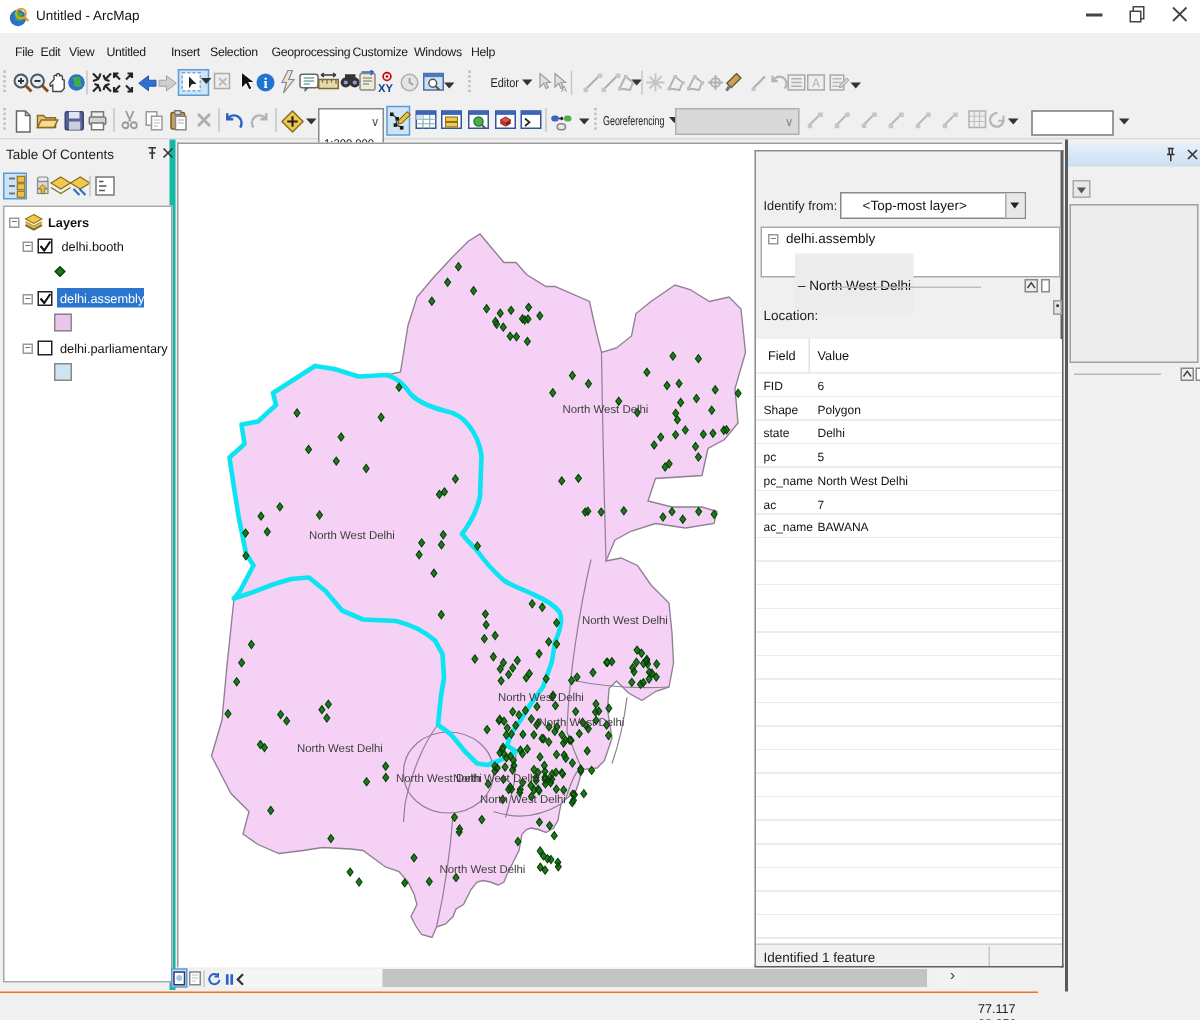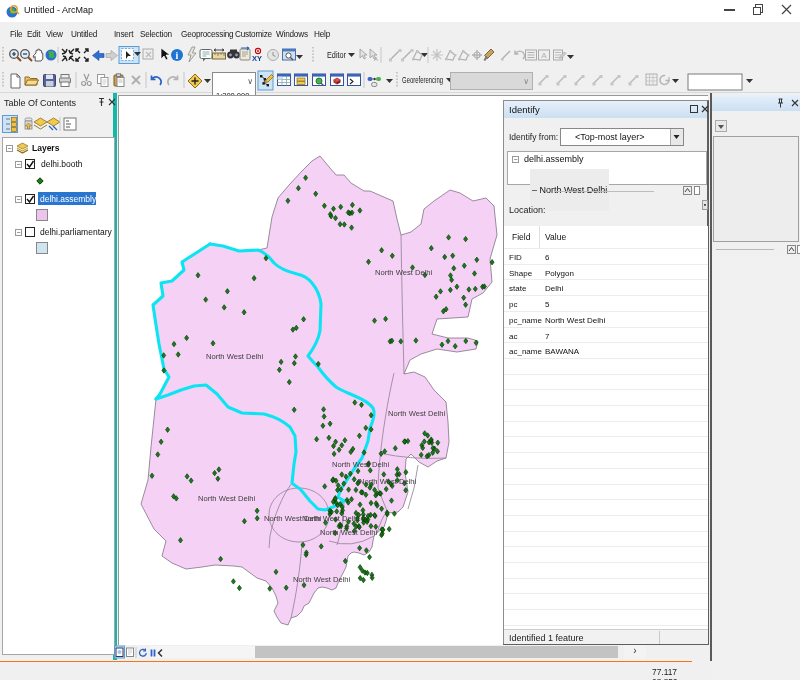--- a/index.html
+++ b/index.html
@@ -578,27 +578,20 @@
 <div class="tab" style="left:752px;width:47px">
     <svg width="12" height="12">
       <rect x="0.5" y="1" width="8" height="10" fill="#fff" stroke="#888"></rect>
       <path d="M2 3h5M2 5h5M2 7h3" stroke="#aac" stroke-width="0.8"></path>
       <path d="M10.5 2 l1.5 1.5 -5 5 -2 .5 .5-2 z" fill="#f0c040" stroke="#7a5a10" stroke-width="0.6"></path>
     </svg>
     <span class="t">Create F...</span>
   </div>
 
 <div class="abs idw">
- <div class="abs hdrblue" style="left:0;top:0;width:203px;height:17px">
-   <div class="abs" style="left:5px;top:3px;font-size:9.5px;color:#111">Identify</div>
-   <div class="abs" style="left:186px;top:4px;width:8px;height:8px;border:1.3px solid #333"></div>
-   <svg class="abs" style="left:197px;top:4px" width="9" height="9">
-        <path d="M1 1 l6 6 M7 1 l-6 6" stroke="#333" stroke-width="1.2"></path>
-      </svg>
- </div>
  <div class="abs" style="left:5px;top:31px;font-size:8.5px;color:#222">Identify from:</div>
  <div class="abs" style="left:56px;top:27px;width:124px;height:18px;background:#fff;border:1px solid #888">
    <div style="font-size:9px;padding:3px 0 0 14px;color:#111">&lt;Top-most layer&gt;</div>
    <div class="abs" style="right:0;top:0;width:13px;height:16px;background:#e8e8e8;border-left:1px solid #aaa">
         <svg width="11" height="14">
           <path d="M2.5 6 h6 l-3 4z" fill="#222"></path>
         </svg>
       </div>
  </div>
  <div class="abs" style="left:3px;top:50px;width:200px;height:34px;background:#fff;border:1px solid #a6a6a6;font-size:9px;color:#111">

